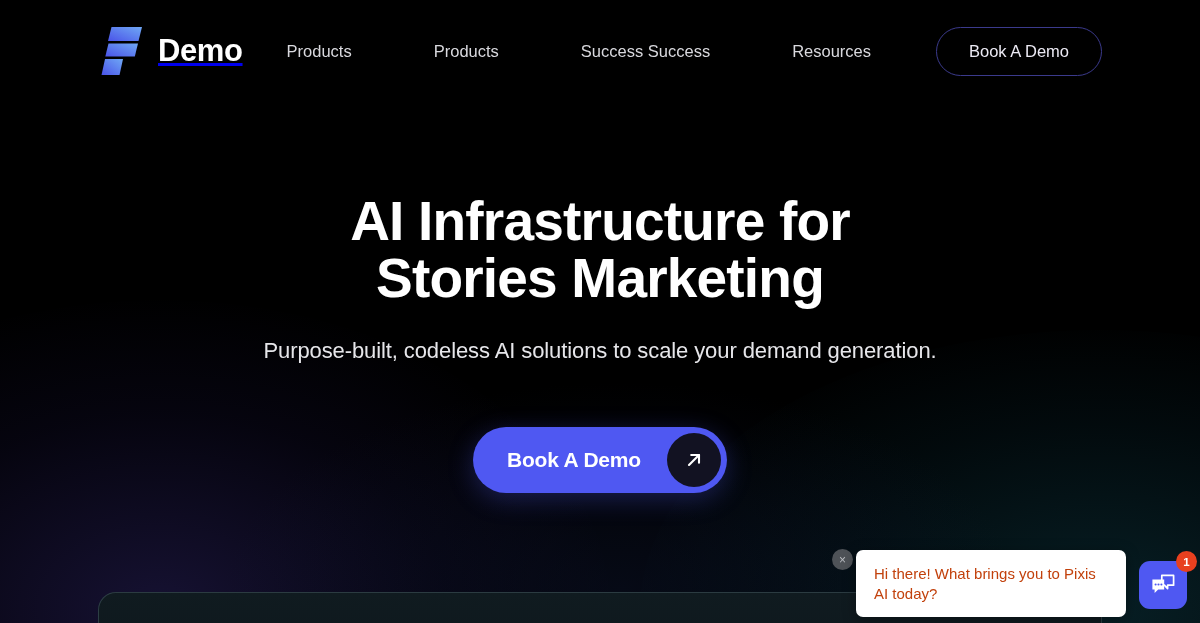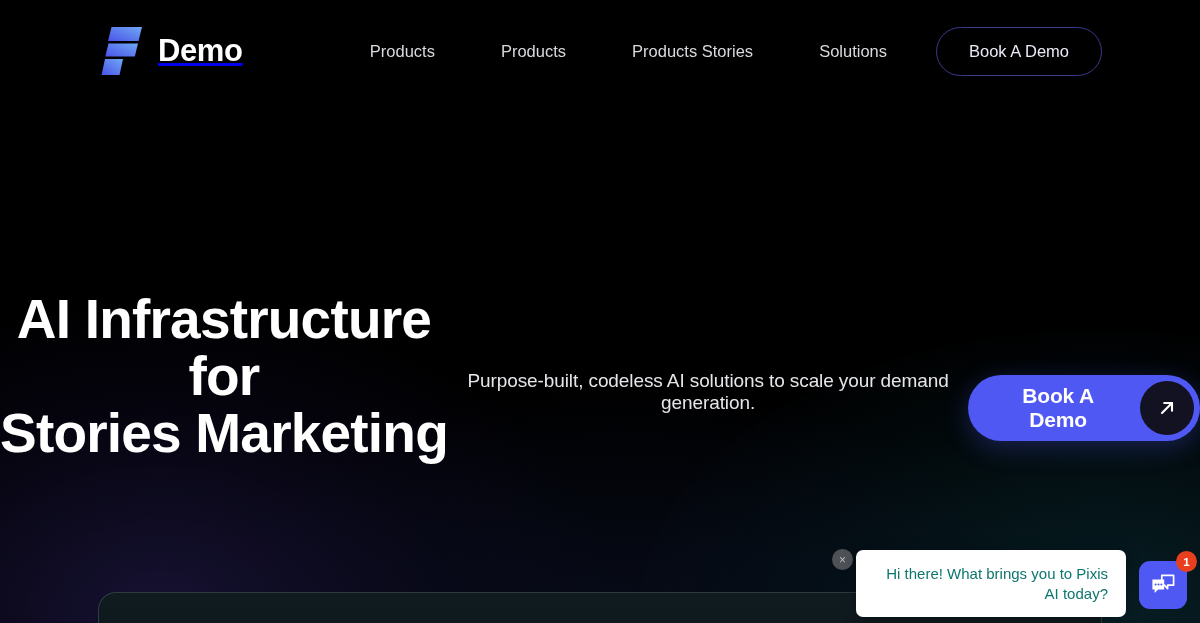--- a/index.html
+++ b/index.html
@@ -37,21 +37,21 @@
     padding:0 98px;
     z-index:10;
   }
   .brand { display:flex; align-items:center; gap:14px; }
   .brand-mark { width:46px; height:48px; display:block; }
   .brand-name {
     color:#ffffff; font-size:31px; font-weight:bold; letter-spacing:-0.4px;
   }
 
   .main-nav {
-    display:flex; align-items:center; gap:0;
+    display:flex; align-items:center; gap:16px;
     margin-left:auto;
   }
   .nav-link {
     color:#d9d9de; font-size:16.5px; text-decoration:none;
     padding:0 33px; white-space:nowrap;
   }
   .nav-link:first-child { padding-left:0; }
   .nav-cta {
     margin-left:16px;
     border:1.3px solid #3b3a8c;
@@ -61,36 +61,36 @@
     padding:14px 32px;
     background:transparent;
     white-space:nowrap;
     cursor:pointer;
     font-family:"Liberation Sans", sans-serif;
   }
 
   
   .hero {
     position:absolute; top:0; left:0; width:1200px; height:560px;
-    display:flex; flex-direction:row; align-items:center;
+    display:flex; flex-direction:column; align-items:center;
     padding-top:193px;
     z-index:5;
   }
   .hero-title {
     color:#ffffff;
     font-size:55px;
     font-weight:bold;
     line-height:1.04;
     text-align:center;
     letter-spacing:-0.8px;
     max-width:640px;
   }
   .hero-sub {
     color:#e6e6ea;
-    font-size:19px;
+    font-size:22px;
     text-align:center;
     margin-top:31px;
     letter-spacing:-0.1px;
   }
   .hero-cta {
     margin-top:63px;
     display:inline-flex; align-items:center;
     background:#4f58f2;
     border:none;
     border-radius:40px;
@@ -135,26 +135,25 @@
     cursor:pointer; pointer-events:auto;
     border:none;
     font-family:"Liberation Sans", sans-serif;
   }
   .chat-bubble {
     position:absolute; left:856px; top:550px;
     width:270px; min-height:62px;
     background:#ffffff;
     border-radius:7px;
     padding:14px 18px 13px 18px;
-    color:#0f766e;
+    color:#c2410c;
     font-size:15px;
     line-height:1.33;
     box-shadow:0 3px 14px rgba(0,0,0,0.35);
     pointer-events:auto;
-    text-align:right;
   }
   .chat-launcher {
     position:absolute; left:1139px; top:561px;
     width:48px; height:48px;
     background:#4f58f2;
     border-radius:11px;
     display:flex; align-items:center; justify-content:center;
     cursor:pointer; pointer-events:auto;
     border:none;
   }
@@ -191,22 +190,22 @@
         <polygon points="10.5,16.5 40,16.5 36.8,29.5 7.3,29.5" fill="url(#pxg)"></polygon>
         <polygon points="7,32 25,32 21.5,48 3.5,48" fill="url(#pxg)"></polygon>
       </svg>
     </span>
     <span class="brand-name">Demo</span>
   </a>
 
   <nav class="main-nav">
     <a class="nav-link" href="#">Products</a>
     <a class="nav-link" href="#">Products</a>
-    <a class="nav-link" href="#">Products Stories</a>
-    <a class="nav-link" href="#">Solutions</a>
+    <a class="nav-link" href="#">Success Success</a>
+    <a class="nav-link" href="#">Resources</a>
     <button class="nav-cta">Book A Demo</button>
   </nav>
 
 </header>
 
 <section class="hero">
 
   <h1 class="hero-title">
     <span>AI Infrastructure for</span><br>
     <span>Stories Marketing</span>

